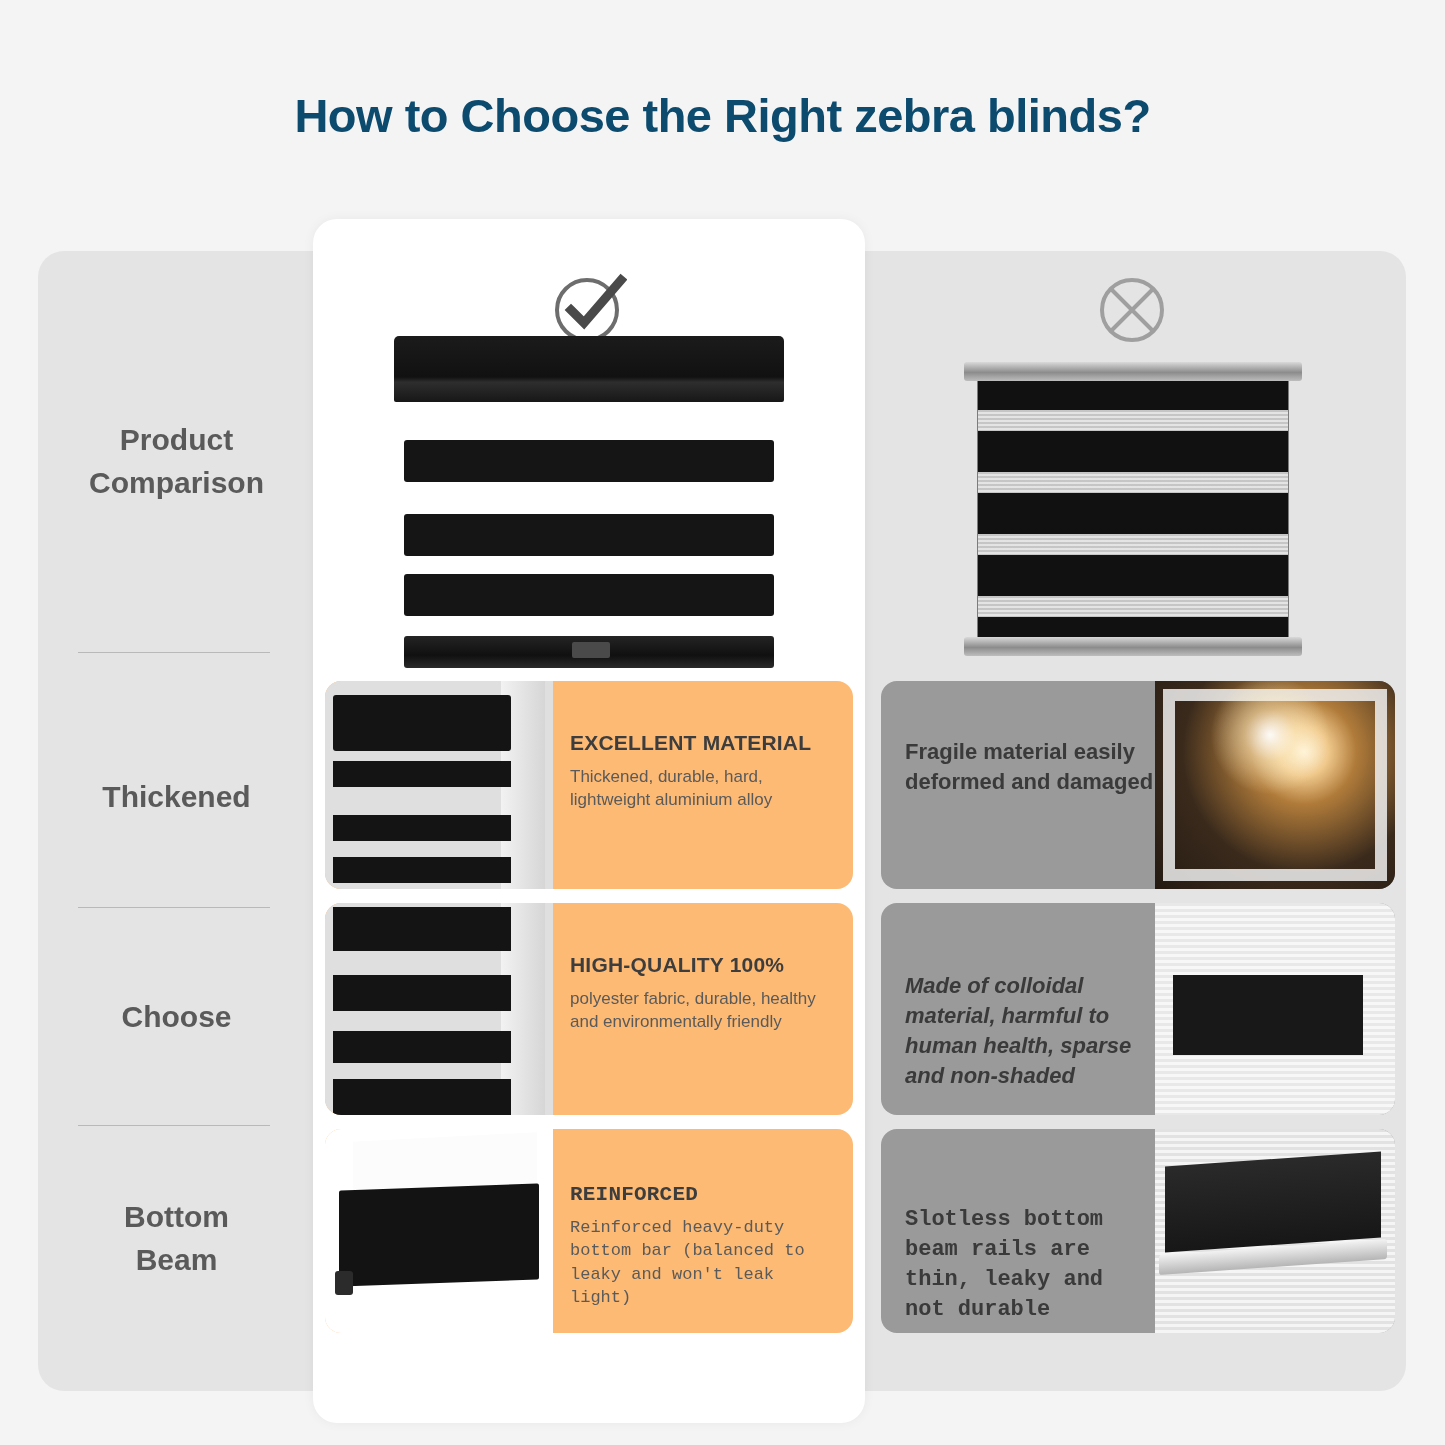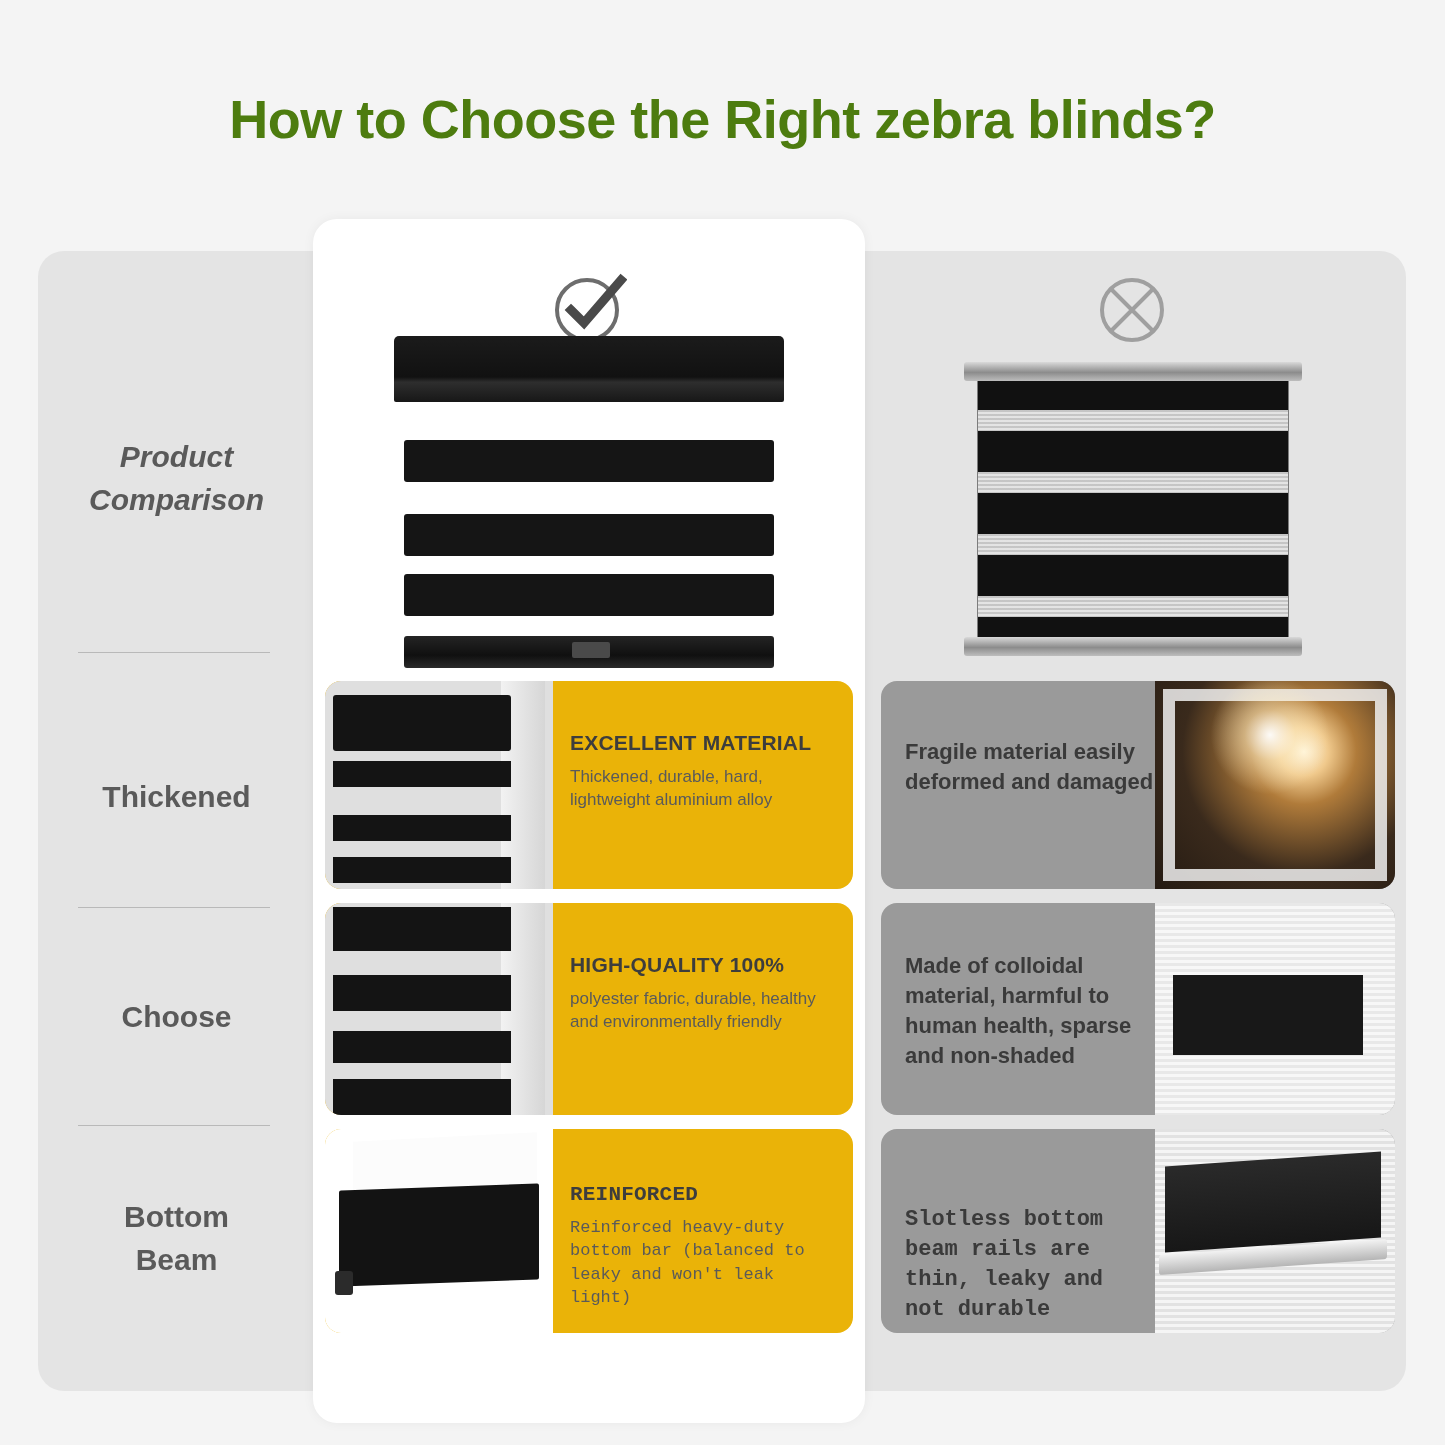--- a/index.html
+++ b/index.html
@@ -16,23 +16,23 @@
     overflow: hidden;
   }
 
   
   .page-title {
     position: absolute;
     top: 88px;
     left: 0;
     width: 100%;
     text-align: center;
-    font-size: 54px;
+    font-size: 47px;
     font-weight: bold;
-    color: #4d7c0f;
+    color: #0c4a6e;
     letter-spacing: -0.5px;
   }
 
   
   .board {
     position: absolute;
     left: 38px;
     top: 251px;
     width: 1368px;
     height: 1140px;
@@ -62,21 +62,21 @@
   
   .row-label {
     position: absolute;
     width: 100%;
     text-align: center;
     font-size: 30px;
     font-weight: bold;
     color: #5a5a5a;
     line-height: 1.42;
   }
-  .row-label.r0 { top: 185px; font-style: italic; }
+  .row-label.r0 { top: 168px; }
   .row-label.r1 { top: 525px; }
   .row-label.r2 { top: 745px; }
   .row-label.r3 { top: 945px; }
 
   .divider {
     position: absolute;
     left: 40px;
     width: 192px;
     height: 1px;
     background: #b9b9b9;
@@ -154,21 +154,21 @@
     opacity: 0.95;
   }
 
   
   .fcard {
     position: absolute;
     border-radius: 16px;
     overflow: hidden;
   }
   .fcard.good {
-    background: #eab308;
+    background: #fdba74;
     left: 325px;
     width: 528px;
   }
   .fcard.bad {
     background: #9a9a9a;
     left: 881px;
     width: 514px;
   }
   .fcard.row1 { top: 681px; height: 208px; }
   .fcard.row2 { top: 903px; height: 212px; }
@@ -197,21 +197,21 @@
   .fcard .txt-bad {
     position: absolute;
     left: 24px;
     top: 56px;
     width: 250px;
     font-size: 22px;
     font-weight: bold;
     line-height: 1.36;
     color: #3a3a3a;
   }
-  .fcard.row2 .txt-bad { top: 48px; }
+  .fcard.row2 .txt-bad { top: 68px; font-style: italic; }
   .fcard.row3 .txt-bad { top: 60px; margin-top: 16px; }
 
   
   .gimg {
     position: absolute;
     left: 0; top: 0;
     width: 228px; height: 100%;
     background: #dfdfdf;
   }
   .gimg .blind-head {

